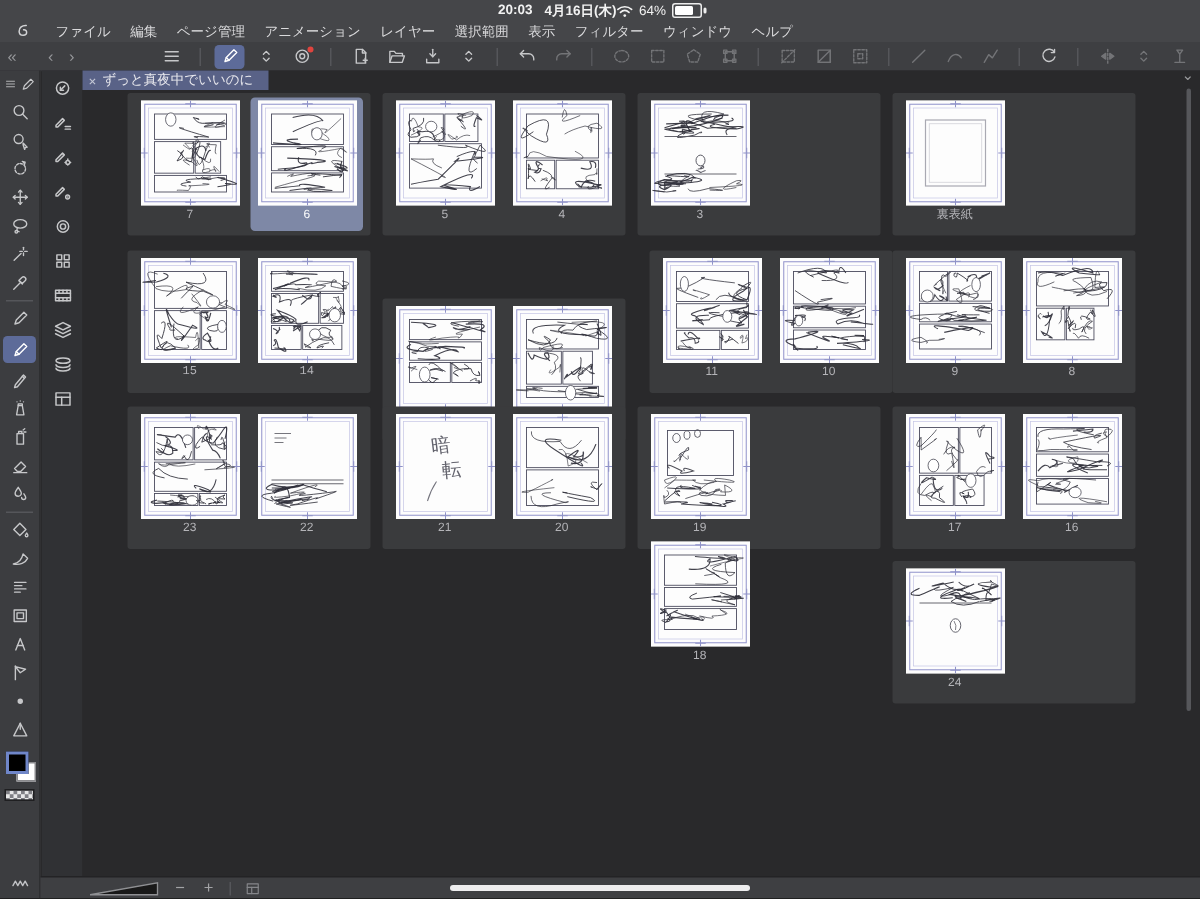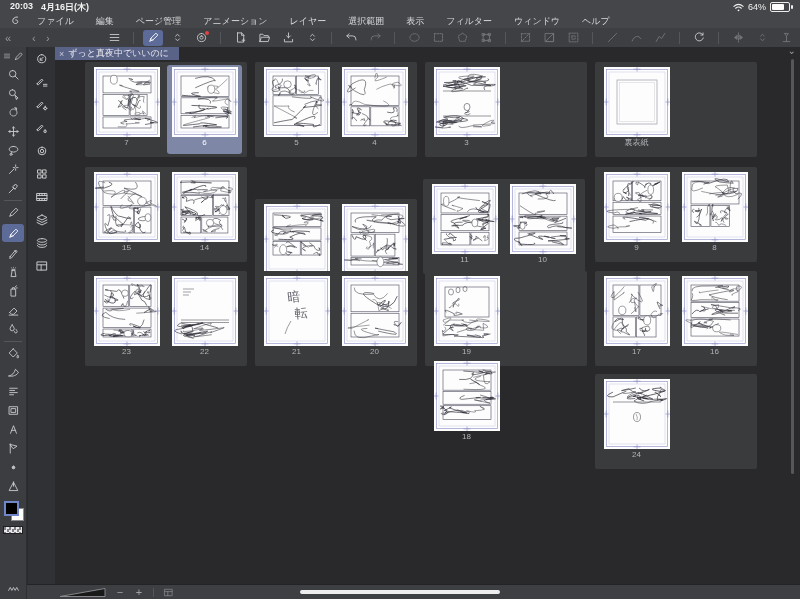--- a/index.html
+++ b/index.html
@@ -1,20 +1,20 @@
 <!DOCTYPE html>
 <html style="--chrome: #454649; --toolbarbg: #3e3f42; --canvas: #29292b; --group: #3a3b3d; --colA: #3c3d40; --colB: #303134; --sel: #7e88a6; --accent: #5d6b99; --tab: #596287; --icon: #c6c7c9; --icondim: #737477; --scroll: #ededee;"><head>
 <meta charset="utf-8">
 <style>
   html,body{margin:0;padding:0;background:#141414}
   #app{position:relative;width:800px;height:599px;overflow:hidden;background:var(--canvas);
        font-family:"Liberation Sans","DejaVu Sans",sans-serif;user-select:none;color:#ddd}
   
   .statusbar{position:absolute;top:0;left:0;right:0;height:14px;background:var(--chrome);
-    display:flex;justify-content:space-between;align-items:center;padding:0 10px;font-size:9px;font-weight:bold;color:#f2f2f2}
+    display:flex;justify-content:center;align-items:center;padding:0 10px;font-size:9px;font-weight:bold;color:#f2f2f2}
   .sb-left{display:flex;gap:8px}
   .sb-right{display:flex;align-items:center;gap:4px;font-weight:normal}
   .batt{position:relative;width:18px;height:8px;border:1px solid #ededed;border-radius:2px}
   .batt i{position:absolute;left:1px;top:1px;bottom:1px;width:64%;background:#fff;border-radius:1px}
   .batt:after{content:"";position:absolute;right:-4px;top:2px;width:2px;height:4px;background:#ededed;border-radius:1px}
   .menubar{position:absolute;top:14px;left:0;right:0;height:14px;background:var(--chrome);
     display:flex;align-items:center;gap:13px;padding-left:10px;font-size:9px;color:#dadadc}
   .menubar .mitem{cursor:default;white-space:nowrap}
   .logo{display:flex;align-items:center;margin-right:2px}
   
@@ -86,21 +86,21 @@
         </span>
     </div>
   </div>
 
   <div class="menubar">
     <span class="logo">
       <svg width="12" height="12" viewBox="0 0 24 24">
           <path d="M15 4c-5.5-.5-9.5 3-9.5 7.5 0 3.5 2.5 5.5 5.5 5.5 2.8 0 4.5-1.8 4.5-4S13.8 9.5 11.5 9.8" stroke="#d2d3d5" stroke-width="2" fill="none" stroke-linecap="round"></path>
         </svg>
     </span>
-    <span id="menus" style="display: flex; gap: 22px;">
+    <span id="menus" style="display: flex; gap: 13px;">
         <span class="mitem">ファイル</span>
         <span class="mitem">編集</span>
         <span class="mitem">ページ管理</span>
         <span class="mitem">アニメーション</span>
         <span class="mitem">レイヤー</span>
         <span class="mitem">選択範囲</span>
         <span class="mitem">表示</span>
         <span class="mitem">フィルター</span>
         <span class="mitem">ウィンドウ</span>
         <span class="mitem">ヘルプ</span>
@@ -910,21 +910,21 @@
                 <path d="M41.9 55.6 Q59.4 54.3 55.5 54.6 Q44.4 53.9 56.0 54.6 Q37.7 55.3 54.9 54.6" stroke="#2e2e38" stroke-width="0.56" fill="none" opacity="0.9"></path>
                 <path d="M10.3 56.6 Q-6.2 55.6 11.0 56.0 Q20.7 54.9 10.0 55.2 Q6.9 55.1 18.0 56.7" stroke="#2e2e38" stroke-width="0.52" fill="none" opacity="0.9"></path>
                 <path d="M46.8 58.5 Q39.1 60.3 56.0 58.0 Q55.9 59.5 43.1 55.6" stroke="#2e2e38" stroke-width="0.60" fill="none" opacity="0.9"></path>
                 <path d="M50.6 59.9 Q67.6 60.9 56.0 59.7 Q59.1 59.2 56.0 58.5 Q50.6 56.9 36.1 58.6 Q36.8 57.6 52.4 60.0" stroke="#2e2e38" stroke-width="0.53" fill="none" opacity="0.9"></path>
                 <ellipse cx="38.39009026251733" cy="57.82693120970157" rx="3.452195033431053" ry="4.860329345334321" fill="#fff" stroke="#3d3d49" stroke-width="0.5"></ellipse>
               </g>
             </svg>
             <div class="lbl">12</div>
           </div>
         </div>
-        <div class="pgroup" style="left: 368px; top: 120px; margin-top: 12px;">
+        <div class="pgroup" style="left: 378px; top: 120px;">
           <div class="cell">
             <svg viewBox="0 0 66 70" width="66" height="70" class="thumb">
               <rect x="0" y="0" width="66" height="70" fill="#fdfdfd"></rect>
               <rect x="2.5" y="2.5" width="61" height="65" stroke="#9597cd" stroke-width="0.7" fill="none"></rect>
               <rect x="5" y="5" width="56" height="60" stroke="#c7c8e6" stroke-width="0.5" fill="none"></rect>
               <path d="M33 0v4.5" stroke="#8f92c8" stroke-width="0.7" fill="none"></path>
               <path d="M29.5 2.2h7" stroke="#8f92c8" stroke-width="0.7" fill="none"></path>
               <path d="M33 65.5V70" stroke="#8f92c8" stroke-width="0.7" fill="none"></path>
               <path d="M29.5 67.8h7" stroke="#8f92c8" stroke-width="0.7" fill="none"></path>
               <path d="M0 35h4.5" stroke="#8f92c8" stroke-width="0.7" fill="none"></path>

